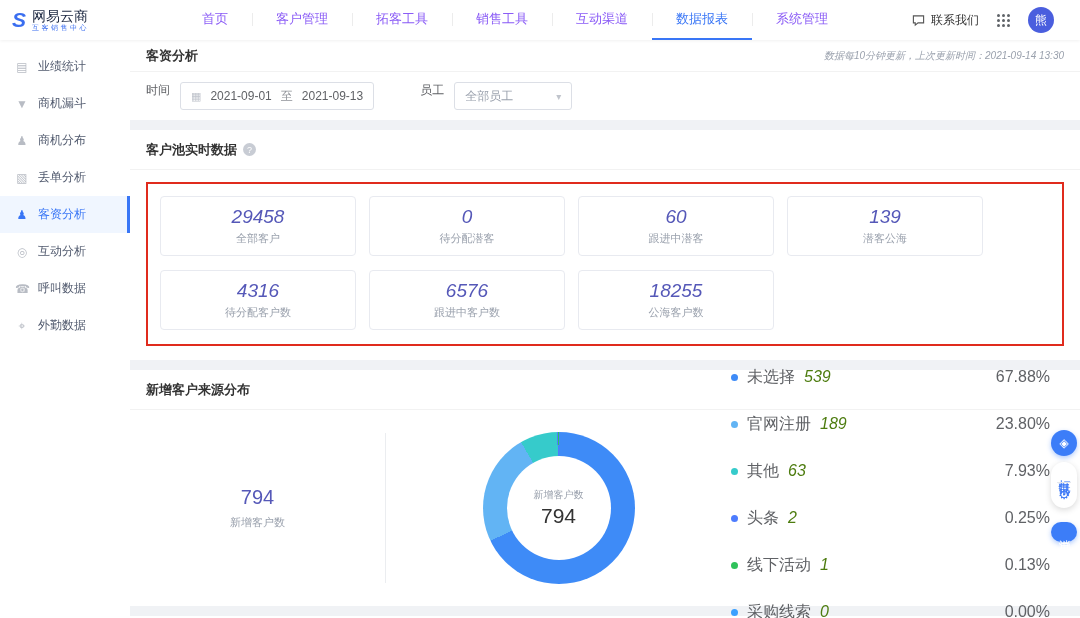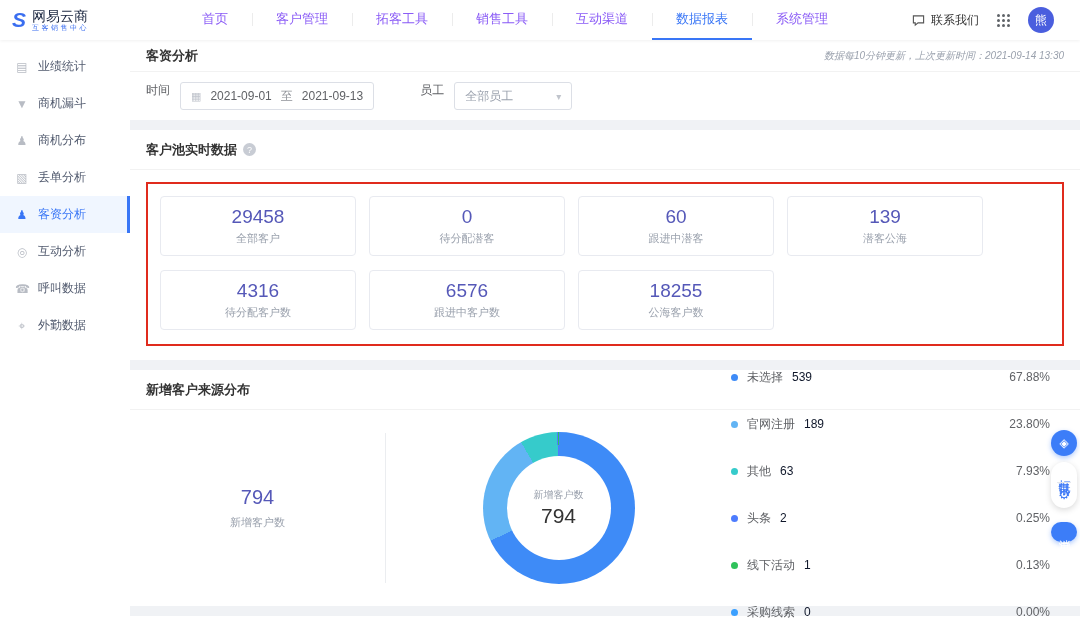--- a/index.html
+++ b/index.html
@@ -56,39 +56,39 @@
   .card-header { height:40px; display:flex; align-items:center; gap:6px; padding:0 16px; border-bottom:1px solid #f2f2f2; }
   .card-title { font-size:13px; font-weight:bold; color:#333; }
   .info-icon { width:13px; height:13px; border-radius:50%; background:#c8ccd4; color:#fff;
     font-size:9px; display:flex; align-items:center; justify-content:center; cursor:pointer; }
   
   .realtime-body { padding:12px 16px 14px 16px; }
   .red-annotation { border:2px solid #e02b1d; padding:12px 12px 14px 12px; }
   .stat-grid { display:grid; grid-template-columns:repeat(4,196px); grid-gap:14px 13px; }
   .stat-card { border:1px solid #e8eaf0; border-radius:4px; height:60px; display:flex;
     flex-direction:column; align-items:center; justify-content:center; gap:3px; background:#fff; }
-  .stat-value { font-size:19px; color:#5558b8; }
+  .stat-value { font-size:19px; color:#5558b8;font-style:italic; }
   .stat-label { font-size:11px; color:#9aa1ad;text-align:right; }
   
   .source-body { display:flex; align-items:center; height:196px; }
   .total-block { width:255px; text-align:center; }
   .total-value { font-size:20px; color:#5558b8; margin-bottom:6px; }
   .total-label { font-size:11px; color:#9aa1ad; }
   .v-divider { width:1px; height:150px; background:#ebedf0; }
   .donut-wrap { width:345px; display:flex; align-items:center; justify-content:center; }
   .donut { width:152px; height:152px; border-radius:50%; position:relative; }
   .donut-hole { position:absolute; inset:24px; background:#fff; border-radius:50%;
     display:flex; flex-direction:column; align-items:center; justify-content:center; gap:2px; }
   .donut-center-label { font-size:10px; color:#9aa1ad; }
   .donut-center-value { font-size:21px; color:#333; }
   .legend { flex:1; padding-right:30px; }
-  .legend-row { display:flex; align-items:center; height:27px; font-size:12px;margin-top:20px; }
+  .legend-row { display:flex; align-items:center; height:27px; font-size:16px;margin-top:20px; }
   .legend-dot { width:7px; height:7px; border-radius:50%; margin-right:9px; background:#ccc; }
   .legend-label { color:#606266; margin-right:9px; }
-  .legend-value { color:#0f172a; }
+  .legend-value { color:#4d7c0f;font-style:italic; }
   .legend-pct { margin-left:auto; color:#606266; }
   
   .trend-card { height:80px; }
   .trend-header { height:44px; display:flex; align-items:center; padding:0 30px 0 16px; }
   
   .float-stack { position:absolute; right:3px; top:430px; display:flex; flex-direction:column;
     align-items:center; z-index:40; }
   .float-circle { width:26px; height:26px; border-radius:50%; background:#3c7df8; color:#fff;
     display:flex; align-items:center; justify-content:center; font-size:12px; cursor:pointer;
     box-shadow:0 2px 5px rgba(60,125,248,.4); margin-bottom:6px; }

